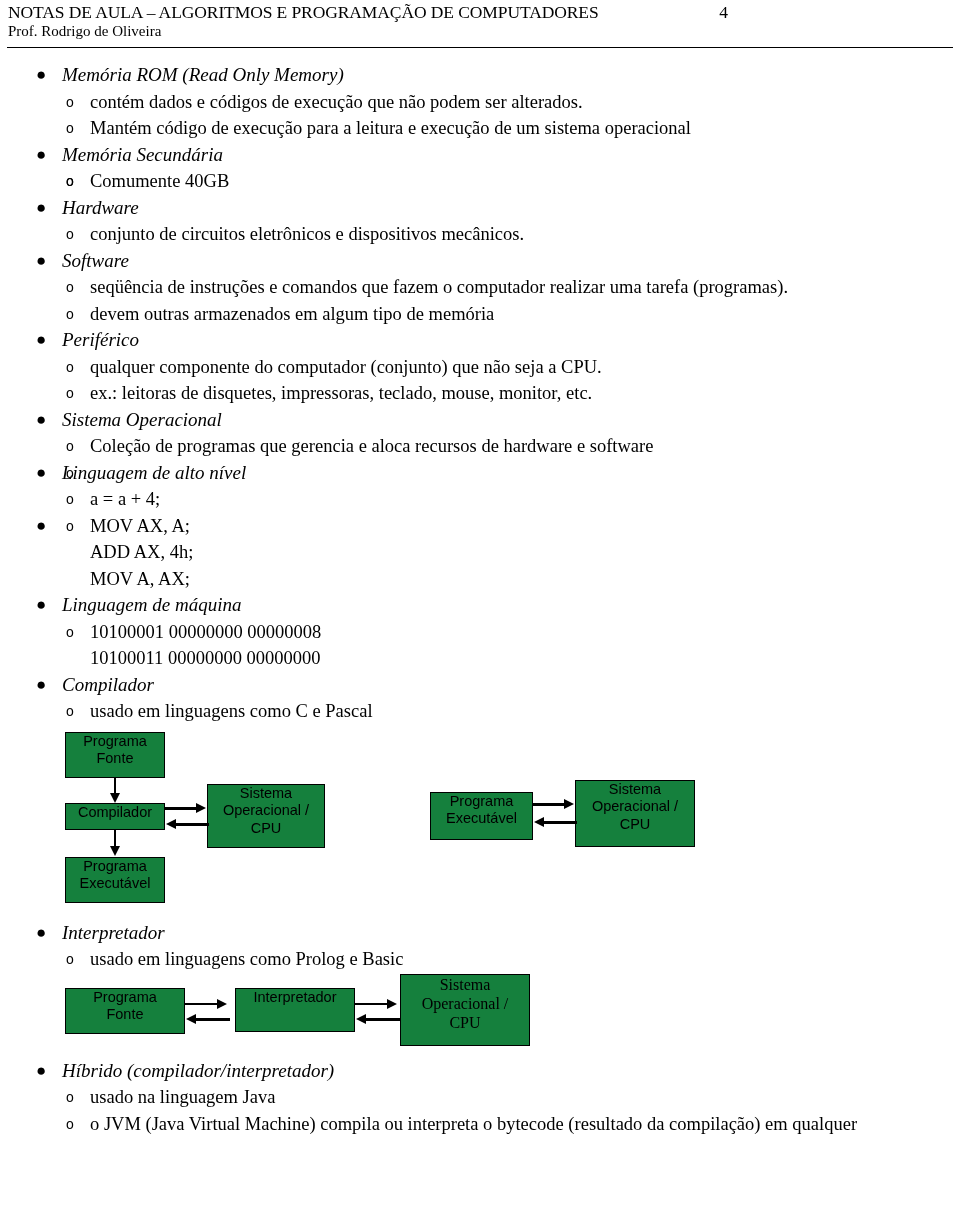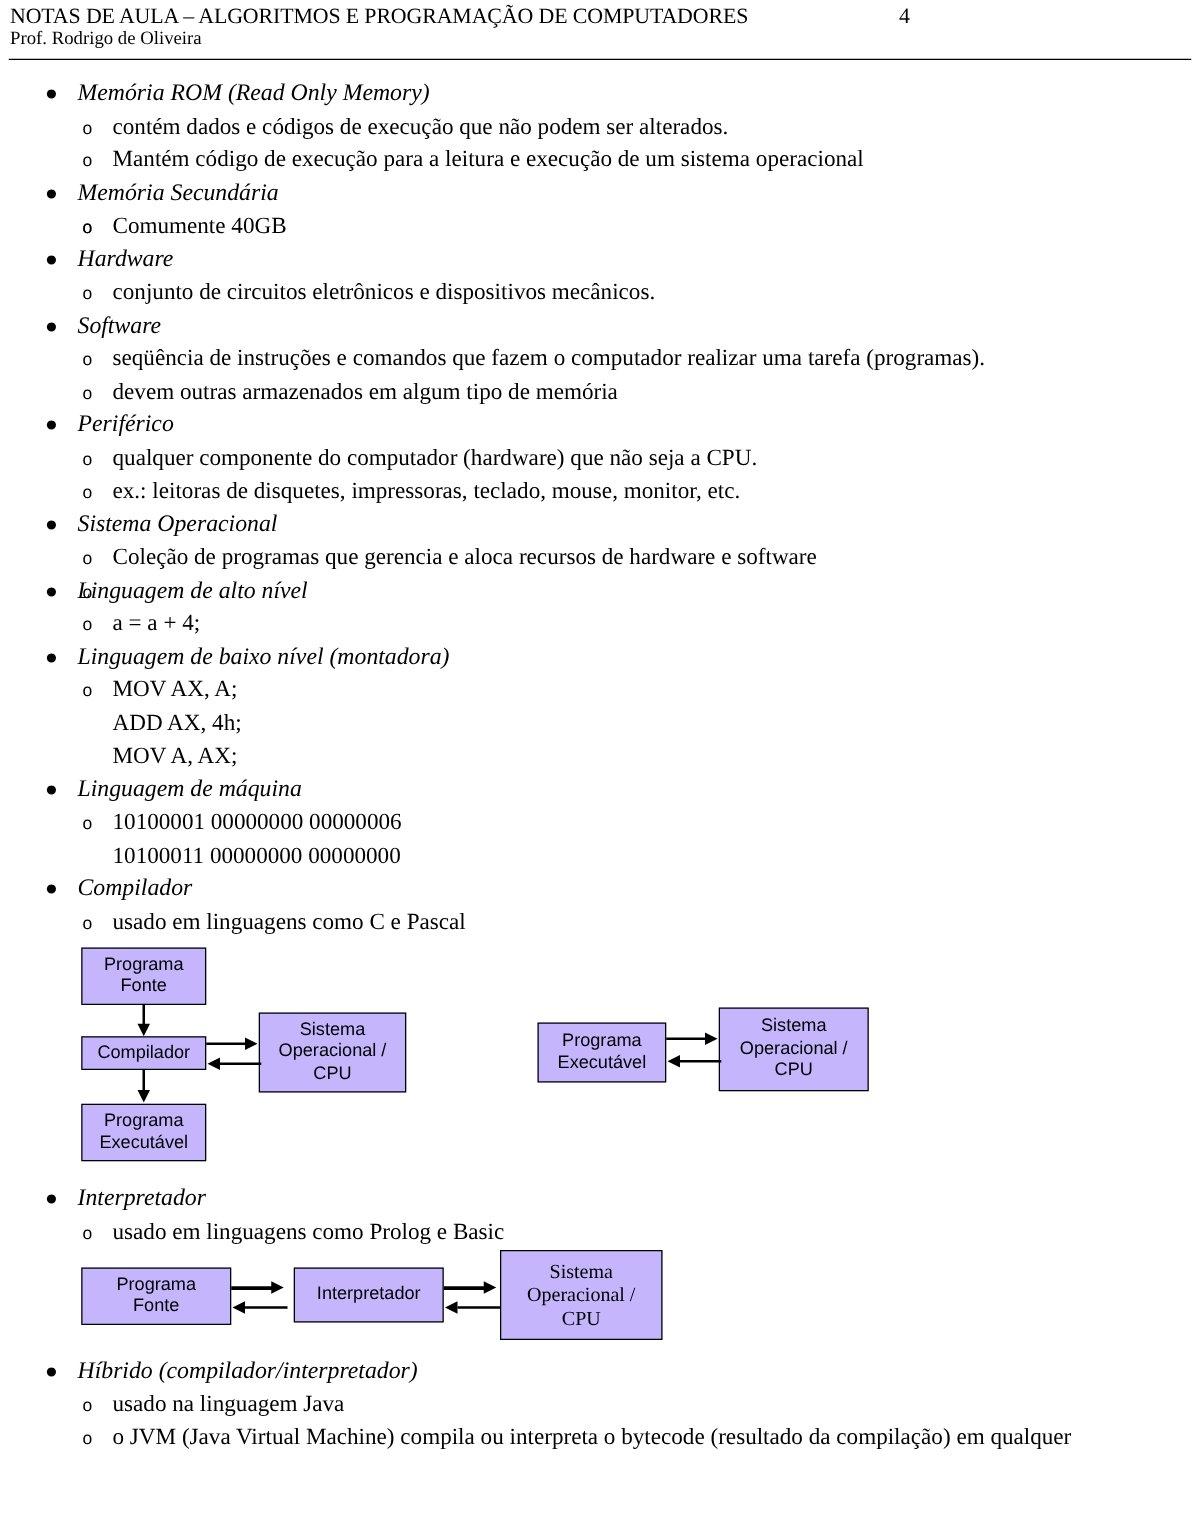--- a/index.html
+++ b/index.html
@@ -108,28 +108,27 @@
   }
 
   
   .diagram {
     position: relative;
   }
   .dg-box {
     position: absolute;
     box-sizing: border-box;
     border: 1.7px solid #000;
-    background: #c4b5fd;
+    background: #15803d;
     font-family: "Liberation Sans", sans-serif;
     font-size: 14.5px;
     font-style: normal;
     line-height: 17.5px;
     text-align: center;
     display: flex;
-    align-items: center;
     justify-content: center;
     color: #000;
   }
   .dg-box.serif {
     font-family: "Liberation Serif", serif;
     font-size: 16px;
     line-height: 19px;
   }
   .dg-line {
     position: absolute;
@@ -223,21 +222,21 @@
       </li>
     </ul>
 
     <li class="lvl1">
       <span class="bullet">●</span>
       <span>Periférico</span>
     </li>
     <ul class="sub">
       <li class="lvl2">
         <span class="omark">o</span>
-        <span>qualquer componente do computador (hardware) que não seja a CPU.</span>
+        <span>qualquer componente do computador (conjunto) que não seja a CPU.</span>
       </li>
       <li class="lvl2">
         <span class="omark">o</span>
         <span>ex.: leitoras de disquetes, impressoras, teclado, mouse, monitor, etc.</span>
       </li>
     </ul>
 
     <li class="lvl1">
       <span class="bullet">●</span>
       <span>Sistema Operacional</span>
@@ -258,21 +257,20 @@
     </li>
     <ul class="sub">
       <li class="lvl2">
         <span class="omark">o</span>
         <span>a = a + 4;</span>
       </li>
     </ul>
 
     <li class="lvl1">
       <span class="bullet">●</span>
-      <span>Linguagem de baixo nível (montadora)</span>
     </li>
     <ul class="sub">
       <li class="lvl2">
         <span class="omark">o</span>
         <span>MOV AX, A;</span>
       </li>
       <li class="lvl2">
         <span>ADD AX, 4h;</span>
       </li>
       <li class="lvl2">
@@ -280,21 +278,21 @@
       </li>
     </ul>
 
     <li class="lvl1">
       <span class="bullet">●</span>
       <span>Linguagem de máquina</span>
     </li>
     <ul class="sub">
       <li class="lvl2">
         <span class="omark">o</span>
-        <span>10100001 00000000 00000006</span>
+        <span>10100001 00000000 00000008</span>
       </li>
       <li class="lvl2">
         <span>10100011 00000000 00000000</span>
       </li>
     </ul>
 
     <li class="lvl1">
       <span class="bullet">●</span>
       <span>Compilador</span>
     </li>

